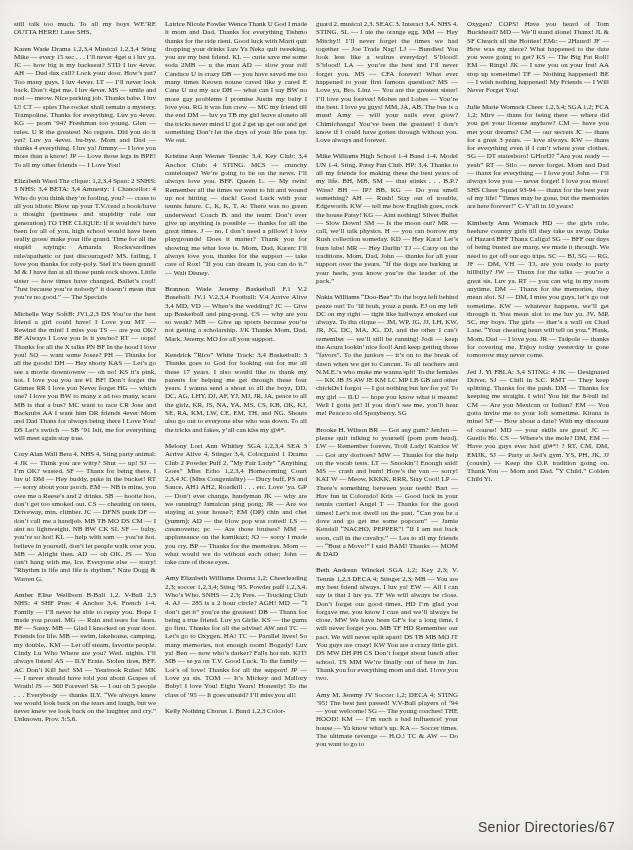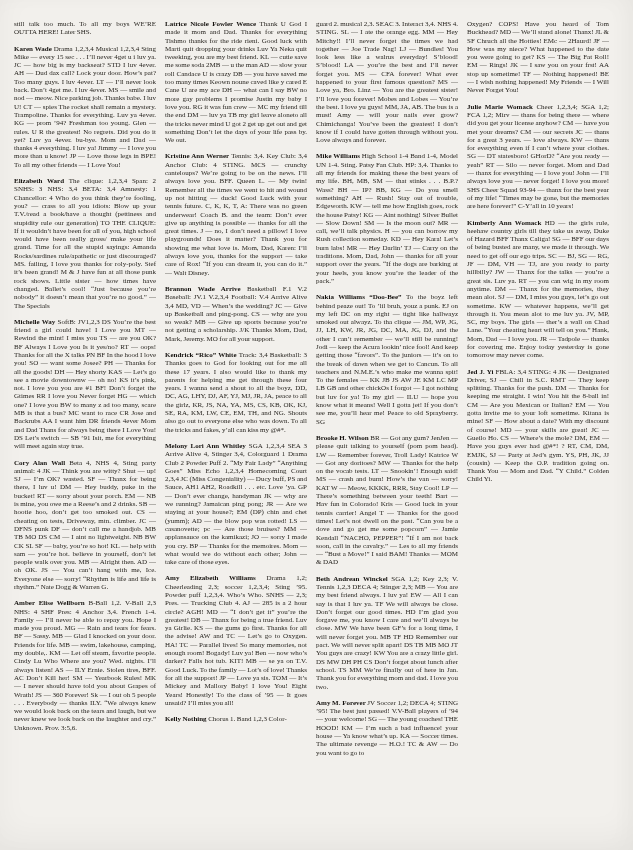--- a/index.html
+++ b/index.html
@@ -25,21 +25,21 @@
   .col { width: 142px; flex: 0 0 142px; }
   .col p {
     margin: 0 0 8px 0;
     font-size: 7px;
     line-height: 8.3px;
     text-align: justify;
     color: #27241f;
     word-spacing: -0.2px;
   }
   .col p b {
-    font-weight: bold;
+    font-weight: normal;
     color: #161310;
   }
   .footer {
     position: absolute;
     right: 18px; bottom: 15px;
     font-family: "Liberation Sans", sans-serif;
     font-size: 14px;
     color: #3d3c3a;
     letter-spacing: 0.3px;
   }
@@ -53,34 +53,35 @@
         <p>still talk too much. To all my boys WE’RE OUTTA HERE! Later SHS.</p>
         <p><b>Karen Wade </b>Drama 1,2,3,4 Musical 1,2,3,4 Sting Mike — every 15 sec . . . I’ll never 4get u i luv ya. JC — how big is my backseat? STD I luv 4ever. AH — Dud dax call? Lock your door. How’s pat? Too many guys. I luv 4ever. LT — I’ll never look back. Don’t 4get me. I luv 4ever. MS — smile and nod — meow. Nice parking job. Thanks babe. I luv U! CT — spies The rocket shall remain a mystery. Trampoline. Thanks for everything. Luv ya 4ever. KG — prom ’94? Freshman too young. Glen — rules. U R the greatest! No regrets. Did you do it yet? Luv ya 4ever. bu-bye. Mom and Dad — thanks 4 everything. I luv ya! Jimmy — I love you more than u know! JP — Love those legs in BPE! To all my other friends — I Love You!</p>
         <p><b>Elizabeth Ward </b>The clique: 1,2,3,4 Span: 2 SNHS: 3 NHS: 3,4 BETA: 3,4 Amnesty: 1 Chancellor: 4 Who do you think they’re fooling, you? — crass to all you idiots: Blow up your T.V./read a book/have a thought (pettiness and stupidity rule our generation) TO THE CLIQUE: If it wouldn’t have been for all of you, high school would have been really gross/ make your life grand. Time for all the stupid sayings: Amanda Rocks/sardines rule/apathetic or just discouraged? MS. failing, I love you thanks for roly-poly. Stef it’s been grand! M &amp; J have fun at all those punk rock shows. Little sister — how times have changed. Ballet’s cool! “Just because you’re nobody” it doesn’t mean that you’re no good.” — The Specials</p>
         <p><b>Michelle Way </b>SoftB: JV1,2,3 DS You’re the best friend a girl could have! I Love you MT — Rewind the mint! I miss you TS — are you OK? BF Always I Love you Is it yes/no? RT — oops! Thanks for all the X talks PN BF In the hood I love you! SO — want some Josee? PH — Thanks for all the goods! DH — Hey shorty KAS — Let’s go see a movie downtownw — oh no! KS it’s pink, not. I love you you are #1 BF! Don’t forget the Gtimes RR I love you Never forget HG — which one? I love you BW to many z ad too many, scare MB is that a bus? MC want to race CR Jose and Backrubs AA I want him DR friends 4ever Mom and Dad Thans for always being there I Love You! DS Let’s switch — SB ’91 Isit, me for everything will meet again stay true.</p>
         <p><b>Cory Alan Wall </b>Beta 4, NHS 4, Sting party animal: 4 JK — Think you are witty? Shut — up! SJ — I’m OK? wasted. SF — Thanx for being there, I luv u! DM — Hey buddy, puke in the bucket! RT — sorry about your porch. EM — NB is mine, you owe me a Reese’s and 2 drinks. SB — hootie hoo, don’t get too smoked out. CS — cheating on tests, Driveway, mtn. climber. JC — DFNS punk DF — don’t call me a handjob. MB TB MO DS CM — I aint no lightweight. NB BW CK SL SF — baby, you’re so hot! KL — help with sam — you’re hot. believe in yourself, don’t let people walk over you. MB — Alright then. AD — oh OK. JS — You can’t hang with me, Ice. Everyone else — sorry! “Rhythm is life and life is rhythm.” Nate Dogg &amp; Warren G.</p>
         <p><b>Amber Elise Wellborn </b>B-Ball 1,2. V-Ball 2,3 NHS: 4 SHF Pres: 4 Anchor 3,4. French 1-4. Family — I’ll never be able to repay you. Hope I made you proud. MG — Rain and tears for fears. BF — Sassy. MB — Glad I knocked on your door. Friends for life. MB — swim, lakehouse, camping, my double,. KM — Let off steam, favorite people. Cindy Lu Who Where are you? Wed. nights. I’ll always listen! AS — ILY Ernie. Stolen tires, BFF. AC Don’t Kill her! SM — Yearbook Rules! MK — I never should have told you about Grapes of Wrath! JS — 360 Forever! Sk — I out oh 5 people . . . Everybody — thanks ILY. “We always knew we would look back on the tears and laugh, but we never knew we look back on the laughter and cry.” Unknown. Prov. 3:5,6.</p>
       </div>
       <div class="col">
         <p><b>Latrice Nicole Fowler Wence </b>Thank U God I made it mom and Dad. Thanks for everything Tishmo thanks for the ride rieni. Good luck with Marti quit dropping your drinks Luv Ya Neka quit tweeking, you are my best friend. KL — cutie save me some soda 2MB — u the man AD — slow your roll Candace U is crazy DB — you have saved me too many times Keown noune caved like y cared E Cane U are my ace DH — what can I say BW no more gay problems I promise Justin my baby I love you. RG it was fun crew — MC my friend till the end DM — luv ya TB my girl leave aloneto all the tricks never mind U got 2 get up get out and get something Don’t let the days of your life pass by. We out.</p>
         <p><b>Kristine Ann Werner </b>Tennis: 3,4. Key Club: 3,4 Anchor Club: 4 STING. MCS — crunchy canteloups? We’re going to be on the news. I’ll always love you. BFF. Queen L. — My twin! Remember all the times we went to hit and wound up not hitting — duck! Good Luck with your tennis future. C, K, K, T, A: There was no green underwear! Coach B. and the team: Don’t ever give up anything is possible — thanks for all the great times. J — no, I don’t need a pillow! I love playgrounds! Does it matter? Thank you for showing me what love is. Mom, Dad, Karen: I’ll always love you, thanks for the support — take care of Rox! “If you can dream it, you can do it.” — Walt Disney.</p>
-        <p><b>Brannon Wade Arrive </b>Basketball F.1 V.2 Baseball: JV.1 V.2,3,4 Football: V.4 Arrive Alive 3,4 MD, VD — When’s the wedding? JC — Give up Basketball and ping-pong. CS — why are you so weak? MB — Give up sports because you’re not getting a scholarship. J/K Thanks Mom, Dad, Mark, Jeremy. MO for all your support.</p>
+        <p><b>Brannon Wade Jeremy </b>Basketball F.1 V.2 Baseball: JV.1 V.2,3,4 Football: V.4 Arrive Alive 3,4 MD, VD — When’s the wedding? JC — Give up Basketball and ping-pong. CS — why are you so weak? MB — Give up sports because you’re not getting a scholarship. J/K Thanks Mom, Dad, Mark, Jeremy. MO for all your support.</p>
         <p><b>Kendrick “Rico” White </b>Track: 3,4 Basketball: 3 Thanks goes to God for looking out for me all these 17 years. I also would like to thank my parents for helping me get through these four years. I wanna send a shout to all the boyz, DD, DC, AG, LHY, DJ, AF, YJ, MJ, JR, JA, peace to all the girlz, KR, JS, NA, YA, MS, CS, KB, OK, KJ, SE, RA, KM, LW, CE, EM, TH, and NG. Shouts also go out to everyone else who was down. To all the tricks and fakes, y’all can kiss my @#*.</p>
         <p><b>Melony Lori Ann Whitley </b>SGA 1,2,3,4 SEA 3 Arrive Alive 4, Stinger 3,4, Colorguard 1 Drama Club 2 Powder Puff 2. “My Fair Lady” “Anything Goes” Miss Echo 1,2,3,4 Homecoming Court 2,3,4 JC (Miss Congeniality) — Ducy buff, PS and Sauce, AH1 AH2, Roadkill . . . etc. Love ’ya. GP — Don’t ever change, handyman JK — why are we running? Jamaican ping pong; JR — Are we staying at your house?; EM (DP) chin and chet (yumm); AD — the blow pop was rotted! LS — casanovette; pc — Are those bruises? MM — applansauce on the kamikazi; JO — sorry I made you cry. BP — Thanks for the memoires. Mom — what would we do without each other; John — take care of those eyes.</p>
         <p><b>Amy Elizabeth Williams </b>Drama 1,2; Cheerleading 2,3; soccer 1,2,3,4; Sting ’95. Powder puff 1,2,3,4. Who’s Who. SNHS — 2,3; Pres. — Trucking Club 4. AJ — 285 is a 2 hour circle? AGH! MD — “I don’t get it” you’re the greatest! DB — Thanx for being a true friend. Luv ya Girlie. KS — the gums go first. Thanks for all the advise! AW and TC — Let’s go to Oxygen. HA! TC — Parallel lives! So many memories, not enough room! Bogady! Luv ya! Ben — now who’s darker? Falls hot tub. KIT! MB — se ya on T.V. Good Luck. To the family — Lot’s of love! Thanks for all the support! JP — Love ya sis. TOM — It’s Mickey and Mallory Baby! I love You! Eight Years! Honestly! To the class of ’95 — It goes unsaid? I’ll miss you all!</p>
         <p><b>Kelly Nothing </b>Chorus 1. Band 1,2,3 Color-</p>
       </div>
       <div class="col">
         <p>guard 2. musical 2,3. SEAC 3. Interact 3,4. NHS 4. STING. SL — I ate the orange egg. MM — Hey Mitchy!! I’ll never forget the times we had together — Joe Trade Nag! LJ — Bundles! You look less like a walrus everyday! S’blood! S’blood! LA — you’re the best and I’ll never forget you. MS — CFA forever! What ever happened to your first famous question? MS — Love ya, Bro. Linz — You are the greatest sister! I’ll love you forever! Mobes and Lobes — You’re the best. I love yu guys! MM, JA, AB. The bus is a must! Amy — will your nails ever grow? Chimichanga! You’ve been the greatest! I don’t know if I could have gotten through without you. Love always and forever.</p>
         <p><b>Mike Williams </b>High School 1-4 Band 1-4, Model UN 1-4. Sting. Patsy Fan Club. HP: 3,4. Thanks to all my friends for making these the best years of my life. BH, MB, SM — that stinks . . . B.P.? Wass? BH — IP? BB, KG — Do you smell something? AH — Rush! Stay out of trouble, Edgeworth. KW — tell me how English goes, rock the house Patsy! KG — Aint nothing! Silver Bullet — Slow Down! SM — Is the moon out? MR — call, we’ll talk physics. H — you can borrow my Rush collection someday. KD — Hey Kara! Let’s burn labs! MR — Hey Darlin’ TJ — Carry on the traditions. Mom, Dad, John — thanks for all your support over the years. “If the dogs are barking at your heels, you know you’re the leader of the pack.”</p>
         <p><b>Nakia Williams “Doo-Bee” </b>To the boyz left behind peaze out! To ’lil bruh, youz a punk. EJ on my left DC on my right — tight like hallwayz smoked out alwayz. To tha clique — JM, WP, JG, JJ, LH, KW, JR, JG, DC, MA, JG, DJ, and the other I can’t remember — we’ll still be running! Jodi — keep the Acura lookin’ nice fool! And keep getting those “favors”. To the juniors — it’s on to the break of dawn when we get to Cancun. To all teachers and N.M.E.’s who make me wanna spit! To the females — KK JB JS AW JE KM LC MP LB GB and other chickOs I forgot — I got nothing but luv for ya! To my girl — ILU — hope you know what it means! Well I gotta jet! If you don’t see me, you’ll hear me! Peace to old Sprayberry. SG</p>
         <p><b>Brooke H. Wilson </b>BR — Got any gum? JenJen — please quit talking to yourself (pom pom head). LW — Remember forever, Troll Lady! Katrice W — Got any doritoes? MW — Thanks for the help on the vocab tests. LT — Snookin’! Enough said! MS — crash and burn! How’s the van — sorry! KAT W — Meow, KKKK, RRR, Stay Cool! LP — There’s something between your teeth! Bart — Hav fun in Colorado! Kris — Good luck in your tennis carrier! Angel T — Thanks for the good times! Let’s not dwell on the past. “Can you be a dove and go get me some popcorn” — Jamie Kendall “NACHO, PEPPER”! “If I am not back soon, call in the cavalry.” — Les to all my friends — “Bust a Move!” I said BAM! Thanks — MOM &amp; DAD</p>
         <p><b>Beth Andrean Winckel </b>SGA 1,2; Key 2,3; V. Tennis 1,2,3 DECA 4; Stinger 2,3; MB — You are my best friend always. I luv ya! EW — All I can say is that I luv ya. TF We will always be close. Don’t forget our good times. HD I’m glad you forgave me, you know I care and we’ll always be close. MW We have been GF’s for a long time, I will never forget you. MB TF HD Remember our pact. We will never split apart! DS TB MB MO JT You guys are crazy! KW You are a crazy little girl. DS MW DH PH CS Don’t forget about lunch after school. TS MM We’re finally out of here in Jan. Thank you for everything mom and dad. I love you two.</p>
-        <p><b>Amy M. Forever </b>JV Soccer 1,2; DECA 4; STING ’95! The best just passed! V.V-Ball players of ’94 — your welcome! SG — The young coaches! THE HOOD! KM — I’m such a bad influence! your house — Ya know what’s up. KA — Soccer times. The ultimate revenge — H.O.! TC &amp; AW — Do you want to go to</p>
+        <p><b>Amy M. Jeremy </b>JV Soccer 1,2; DECA 4; STING ’95! The best just passed! V.V-Ball players of ’94 — your welcome! SG — The young coaches! THE HOOD! KM — I’m such a bad influence! your house — Ya know what’s up. KA — Soccer times. The ultimate revenge — H.O.! TC &amp; AW — Do you want to go to</p>
       </div>
       <div class="col">
         <p>Oxygen? COPS! Have you heard of Tom Buckhead? MD — We’ll stand alone! Thanx! JL &amp; SF Chruch all the Hotties! EMc — 2Haurd! JF — How was my niece? What happened to the date you were going to get? KS — The Big Fat Roll! EM — Rings! JK — I saw you on your frst! AA stop up sometime! TF — Nothing happened! BE — I wish nothing happened! My Friends — I Will Never Forget You!</p>
         <p><b>Julie Marie Womack </b>Cheer 1,2,3,4; SGA 1,2; FCA 1,2; Mirv — thans for being there — where did you get your license anyhow? CM — have you met your dreams? CM — our secrets JC — thans for a great 3 years. — love always. KW — thans for everything even if I can’t where your clothes. SG — DT statesboro! GHorD? “Are you ready — yeah” RT — Silo — never forget. Mom and Dad — thanx for everything — I love you! John — I’ll always love you — never forget! I love you more! SHS Cheer Squad 93-94 — thanx for the best year of my life! “Times may be gone, but the memories are here forever!” C-Y’all in 10 years!</p>
         <p><b>Kimberly Ann Womack </b>HD — the girls rule, heehaw country girls till they take us away, Duke of Hazard BFF Thanx Caliga! SG — BFF our days of being busted are many, we made it through. We need to get off our ego trips. SC — BJ, SG — RG, JF — DM, VH — TJ, are you ready to party hillbilly? JW — Thanx for the talks — you’re a great sis. Luv ya. RT — you can wig in my room anytime. DM — Thanx for the memories, they mean alot. SJ — DM, I miss you guys, let’s go out sometime. KW — whatever happens, we’ll get through it. You mean alot to me luv ya. JV, MP, SC, my boys. The girls — ther’s a wall on Chad Lane. “Your cheating heart will tell on you.” Hank, Mom, Dad — I love you. JR — Tadpole — thanks for covering me. Enjoy today yesterday is gone tomorrow may never come.</p>
         <p><b>Jed J. Yi </b>FBLA: 3,4 STING: 4 JK — Designated Driver, SJ — Chill in S.C. RMT — They keep splitting. Thanks for the push. DM — Thanks for keeping me straight. I win! You hit the 8-ball in! CM — Are you Mexican or Italian? EM — You gotta invite me to your loft sometime. Kitana is mine! SF — How about a date? With my discount of course! MD — your skills are great! JC — Gueilo Ho. CS — Where’s the mole? DM, EM — Have you guys ever had @#*! ? RT, CM, DM, EMJK, SJ — Party at Jed’s gym. YS, PH, JK, JJ (cousin) — Keep the O.P. tradition going on. Thank You — Mom and Dad. “Y Child.” Colden Child Yi.</p>
       </div>
     </div>
+  <div class="footer">Senior Directories/67</div>
 </div>
 
 </body></html>

